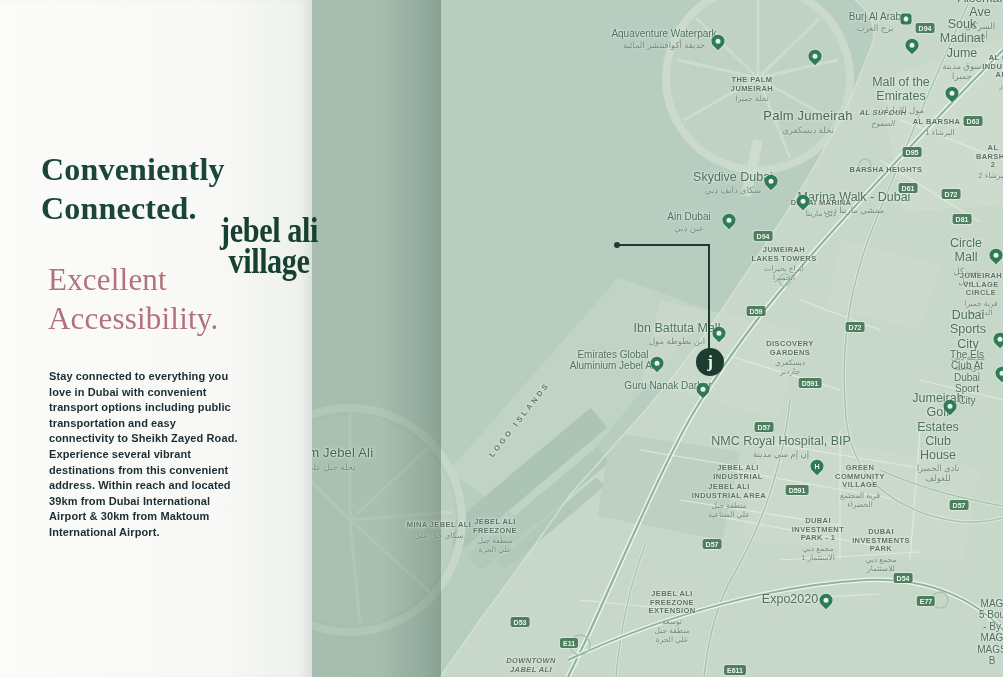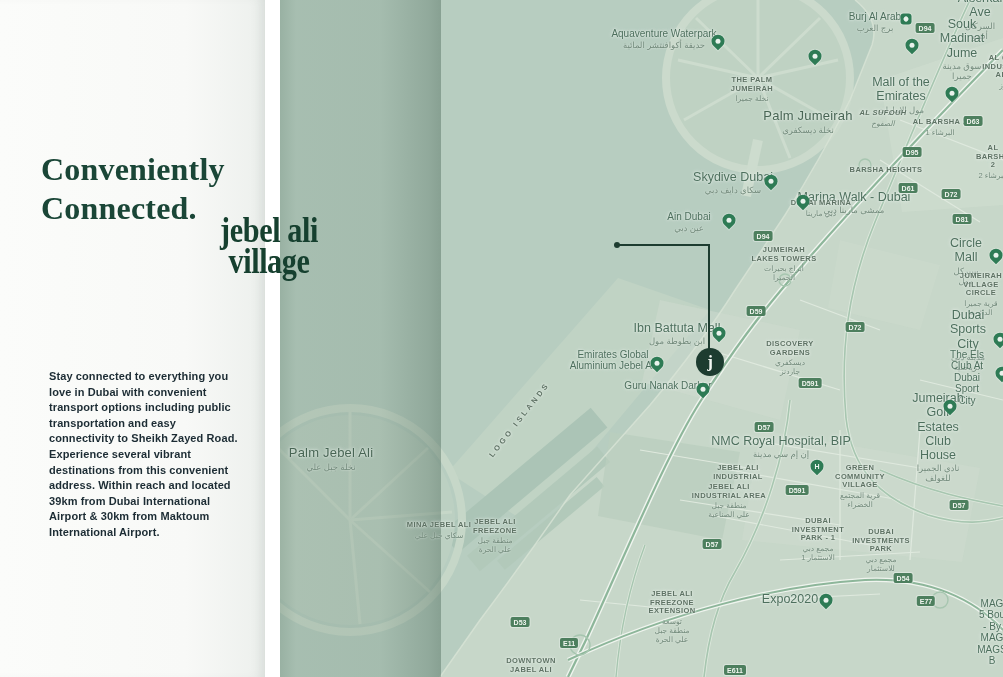--- a/index.html
+++ b/index.html
@@ -2,21 +2,21 @@
 <html><head>
 <meta charset="utf-8">
 <style>
   html,body{margin:0;padding:0;}
   body{
     width:1003px;height:677px;position:relative;overflow:hidden;
     background:#fff;font-family:"Liberation Sans",sans-serif;
   }
   
   .left-panel{
-    position:absolute;left:0;top:0;width:265px;height:677px;
+    position:absolute;left:0;top:0;width:312px;height:677px;
     background:linear-gradient(90deg,#fbfcfa 0%,#f8f9f7 70%,#eef1ee 96%,#e8ecE9 100%);
     box-shadow:inset -10px 0 14px -8px rgba(40,60,50,.10);
     z-index:5;
   }
   .h1{
     position:absolute;left:41px;top:150px;
     font-family:"Liberation Serif",serif;font-weight:700;
     font-size:32px;line-height:39px;color:#1a4637;
     white-space:pre-line;letter-spacing:.2px;
   }
@@ -364,21 +364,21 @@
         <span class="en">Expo2020</span>
       </div>
       <div class="mlabel area" style="left: 392px; top: 617px;">
         <span class="en">JEBEL ALI
 FREEZONE
 EXTENSION</span>
         <span class="ar">توسعة
 منطقة جبل
 علي الحرة</span>
       </div>
-      <div class="mlabel area" style="left: 251px; top: 666px;">
+      <div class="mlabel area" style="left: 251px; top: 666px; font-style: italic;">
         <span class="en">DOWNTOWN
 JABEL ALI</span>
       </div>
       <div class="mlabel poi" style="left: 712px; top: 632px;">
         <span class="en">MAG 5 Bou
 - By MAG
 MAGS B</span>
       </div>
       <div class="badge" style="left: 645px; top: 28px;">D94</div>
       <div class="badge" style="left: 693px; top: 121px;">D63</div>
@@ -492,14 +492,16 @@
 <div class="c-dot" style="left:614px"></div>
 <div class="c-hline" style="left:617px"></div>
 <div class="c-vline" style="left:708px"></div>
 <div class="j-marker" style="left:696px">
   <span>j</span>
 </div>
 
 <div class="left-panel">
   <div class="h1">Conveniently
 Connected.</div>
+  <div class="h2">Excellent
+Accessibility.</div>
   <div class="body-copy">Stay connected to everything you love in Dubai with convenient transport options including public transportation and easy connectivity to Sheikh Zayed Road. Experience several vibrant destinations from this convenient address. Within reach and located 39km from Dubai International Airport &amp; 30km from Maktoum International Airport.</div>
 </div>
 
 </body></html>

